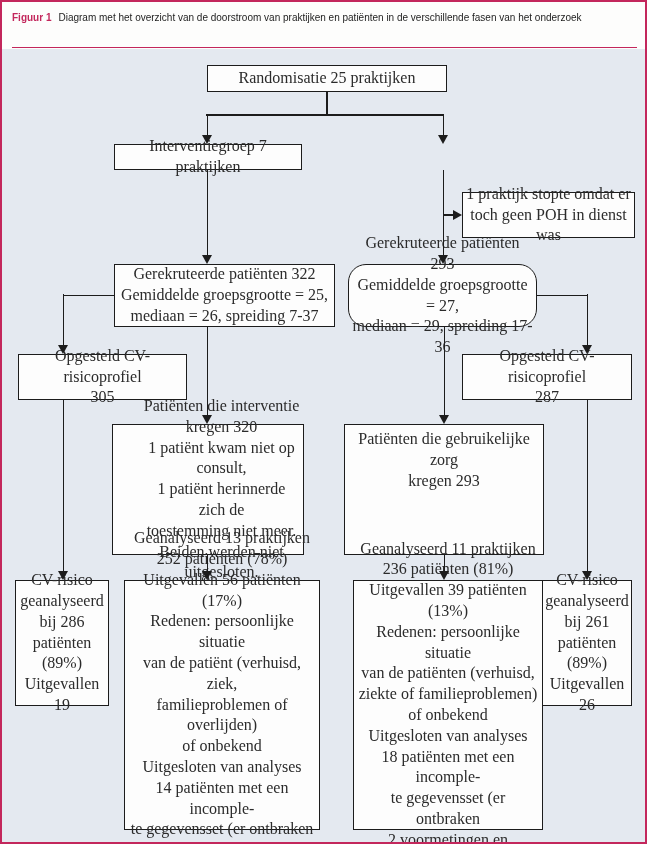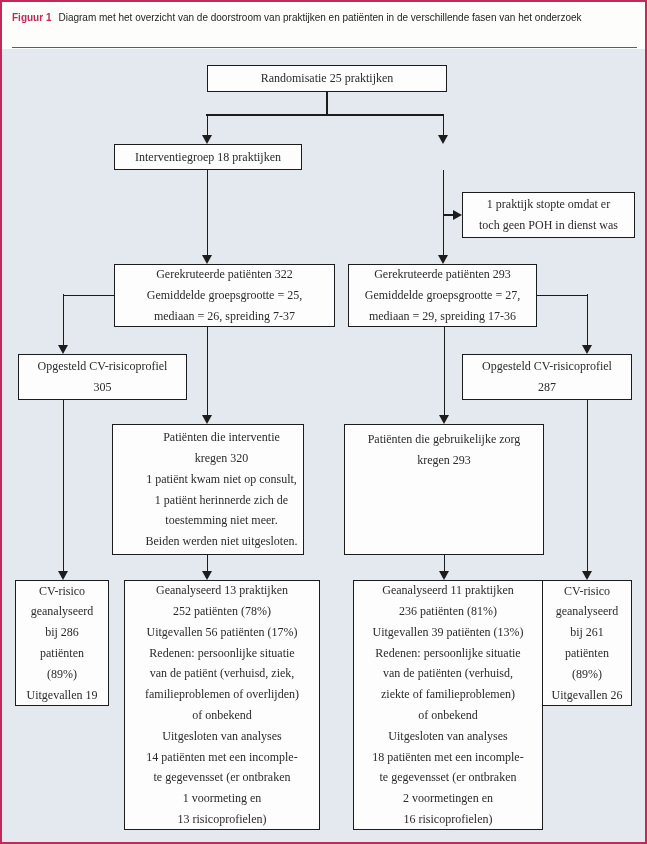--- a/index.html
+++ b/index.html
@@ -18,21 +18,21 @@
     position:absolute; top:45px; left:10px; width:625px; height:0;
     border-top:1px solid var(--accent);
   }
   .diagram {
     position:absolute; top:47px; left:0; width:643px; height:793px;
     background:var(--diagram-bg);
   }
   .box {
     position:absolute; box-sizing:border-box;
     background:var(--box-bg); border:1.5px solid var(--line);
-    font-family:"Liberation Serif", serif; font-size:12px; line-height:20.8px;
+    font-family:"Liberation Serif", serif; font-size:16px; line-height:20.8px;
     color:#2b2b2b; text-align:center; white-space:pre-line;
     display:flex; align-items:center; justify-content:center; padding:1px 3px;
   }
   .box.top-align { align-items:flex-start; padding-top:4px; }
   .vline { position:absolute; width:1.5px; background:var(--line); }
   .hline { position:absolute; height:1.5px; background:var(--line); }
   .arrow-down {
     position:absolute; width:0; height:0;
     border-left:5px solid transparent; border-right:5px solid transparent;
     border-top:9px solid var(--line);
@@ -49,27 +49,27 @@
 <div class="figure">
 
   <div class="caption">
     <span class="fig-label">Figuur 1</span><span>Diagram met het overzicht van de doorstroom van praktijken en patiënten in de verschillende fasen van het onderzoek</span>
   </div>
   <div class="caption-rule"></div>
 
   <div class="diagram"></div>
 
   <div class="box" style="left:205px; top:63px; width:240px; height:27px;">Randomisatie 25 praktijken</div>
-  <div class="box" style="left:112px; top:142px; width:188px; height:26px;">Interventiegroep 18 praktijken</div>
+  <div class="box" style="left:112px; top:142px; width:188px; height:26px;">Interventiegroep 7 praktijken</div>
   <div class="box" style="left:460px; top:190px; width:173px; height:46px;">1 praktijk stopte omdat er
 toch geen POH in dienst was</div>
   <div class="box" style="left:112px; top:262px; width:221px; height:63px;">Gerekruteerde patiënten 322
 Gemiddelde groepsgrootte = 25,
 mediaan = 26, spreiding 7-37</div>
-  <div class="box" style="left:346px; top:262px; width:189px; height:63px;">Gerekruteerde patiënten 293
+  <div class="box" style="left:346px; top:262px; width:189px; height:63px;border-radius:18px;">Gerekruteerde patiënten 293
 Gemiddelde groepsgrootte = 27,
 mediaan = 29, spreiding 17-36</div>
   <div class="box" style="left:16px; top:352px; width:169px; height:46px;">Opgesteld CV-risicoprofiel
 305</div>
   <div class="box" style="left:460px; top:352px; width:170px; height:46px;">Opgesteld CV-risicoprofiel
 287</div>
   <div class="box" style="left:110px; top:422px; width:192px; height:131px;padding-left:30px;">Patiënten die interventie
 kregen 320
 1 patiënt kwam niet op consult,
 1 patiënt herinnerde zich de

